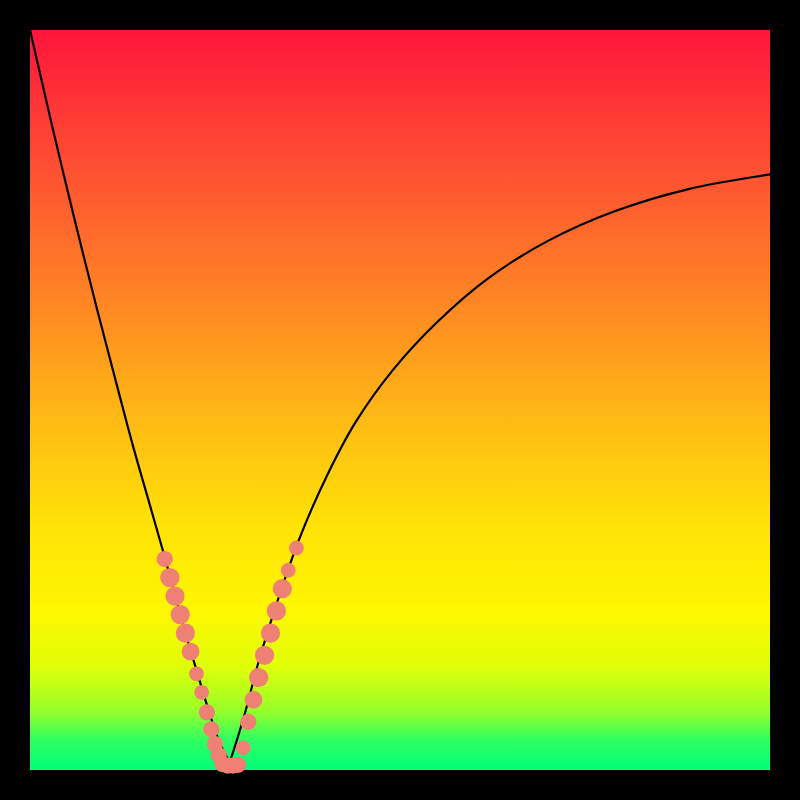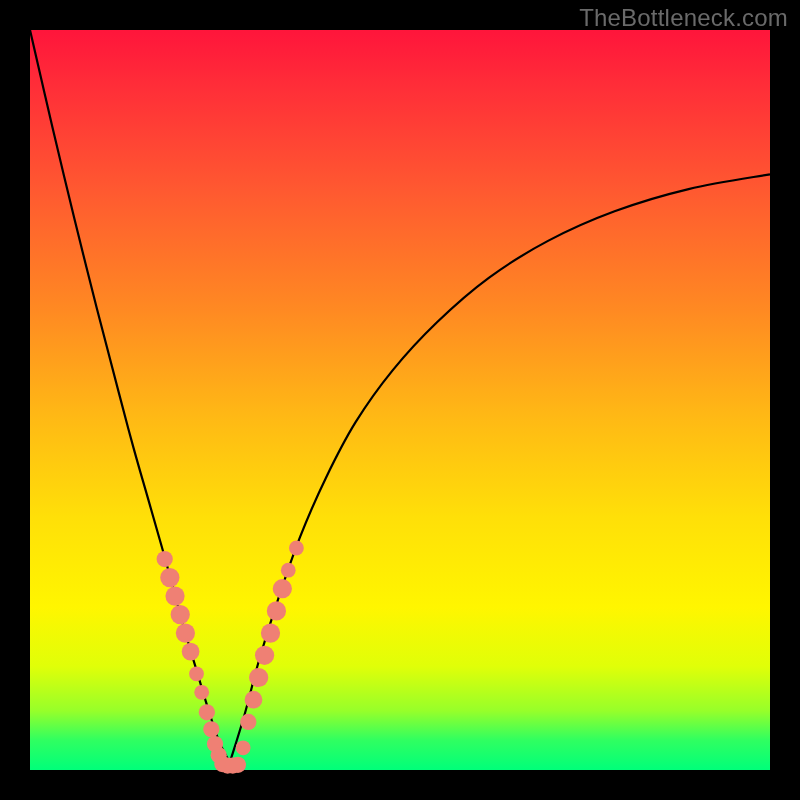--- a/index.html
+++ b/index.html
@@ -66,21 +66,20 @@
   }
   .marker {
     fill: #ef8074;
     stroke: none;
   }
 </style>
 </head>
 <body>
 
 <div class="frame">
-  <div class="watermark">TheBottleneck.com</div>
   <div class="plot-area">
     <svg class="curves" viewBox="0 0 740 740">
       <path id="left-curve" class="curve" d="M 0.00 0.00 C 4.00 17.32, 14.21 62.23, 22.20 96.20 C 30.19 130.17, 36.41 156.07, 44.40 188.70 C 52.39 221.33, 58.61 246.20, 66.60 277.50 C 74.59 308.80, 82.14 337.29, 88.80 362.60 C 95.46 387.91, 98.27 398.79, 103.60 418.10 C 108.93 437.41, 113.07 451.25, 118.40 469.90 C 123.73 488.55, 128.54 505.05, 133.20 521.70 C 137.86 538.35, 140.30 547.75, 144.30 562.40 C 148.30 577.05, 151.40 589.11, 155.40 603.10 C 159.40 617.09, 162.50 626.78, 166.50 640.10 C 170.50 653.42, 173.60 664.45, 177.60 677.10 C 181.60 689.75, 184.70 700.41, 188.70 710.40 C 192.70 720.39, 197.80 728.60, 199.80 732.60"></path>
       <path id="right-curve" class="curve" d="M 199.80 732.60 C 202.46 723.94, 209.27 703.15, 214.60 684.50 C 219.93 665.85, 223.41 649.65, 229.40 629.00 C 235.39 608.35, 240.57 591.78, 247.90 569.80 C 255.23 547.82, 261.44 528.88, 270.10 506.90 C 278.76 484.92, 286.01 468.35, 296.00 447.70 C 305.99 427.05, 313.61 411.51, 325.60 392.20 C 337.59 372.89, 347.95 358.38, 362.60 340.40 C 377.25 322.42, 389.68 308.95, 407.00 292.30 C 424.32 275.65, 438.82 262.55, 458.80 247.90 C 478.78 233.25, 495.36 222.89, 518.00 210.90 C 540.64 198.91, 559.29 190.62, 584.60 181.30 C 609.91 171.98, 630.63 165.76, 658.60 159.10 C 686.57 152.44, 725.35 146.96, 740.00 144.30"></path>
       <g id="markers">
           <circle cx="134.68" cy="529.10" r="8.14" class="marker"></circle>
           <circle cx="139.86" cy="547.60" r="9.62" class="marker"></circle>
           <circle cx="145.04" cy="566.10" r="9.62" class="marker"></circle>
           <circle cx="150.22" cy="584.60" r="9.62" class="marker"></circle>
           <circle cx="155.40" cy="603.10" r="9.62" class="marker"></circle>

